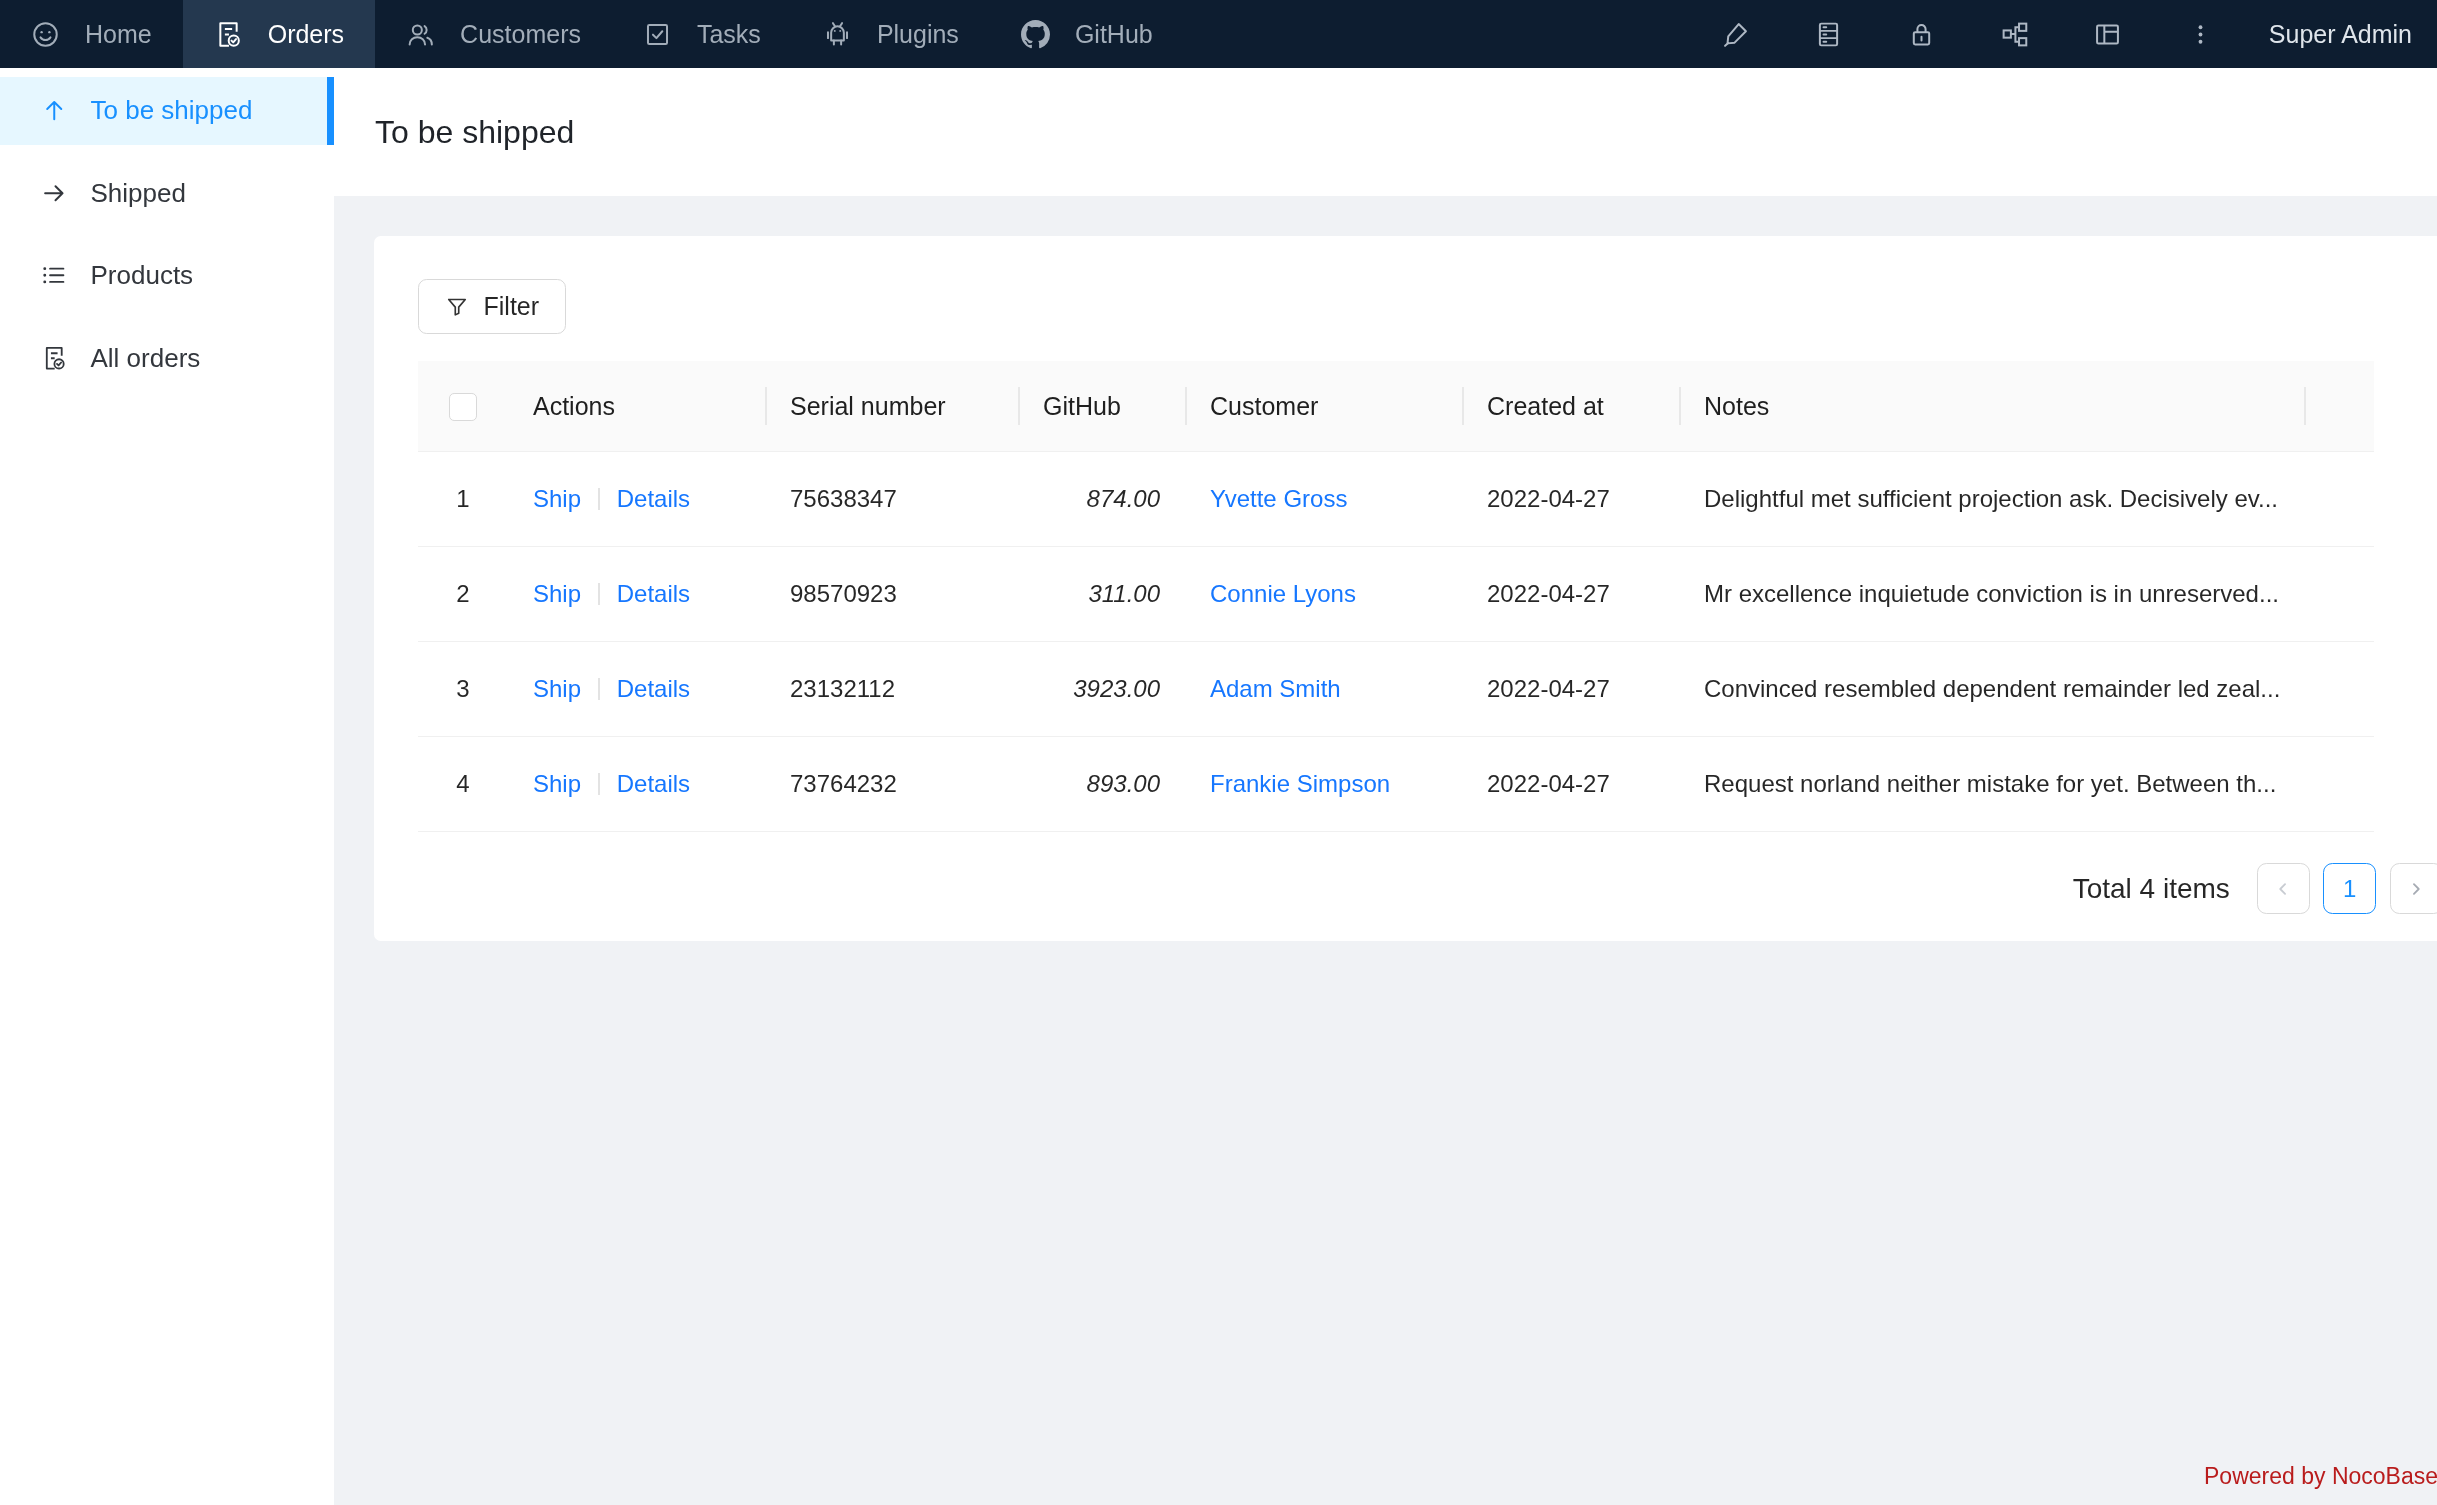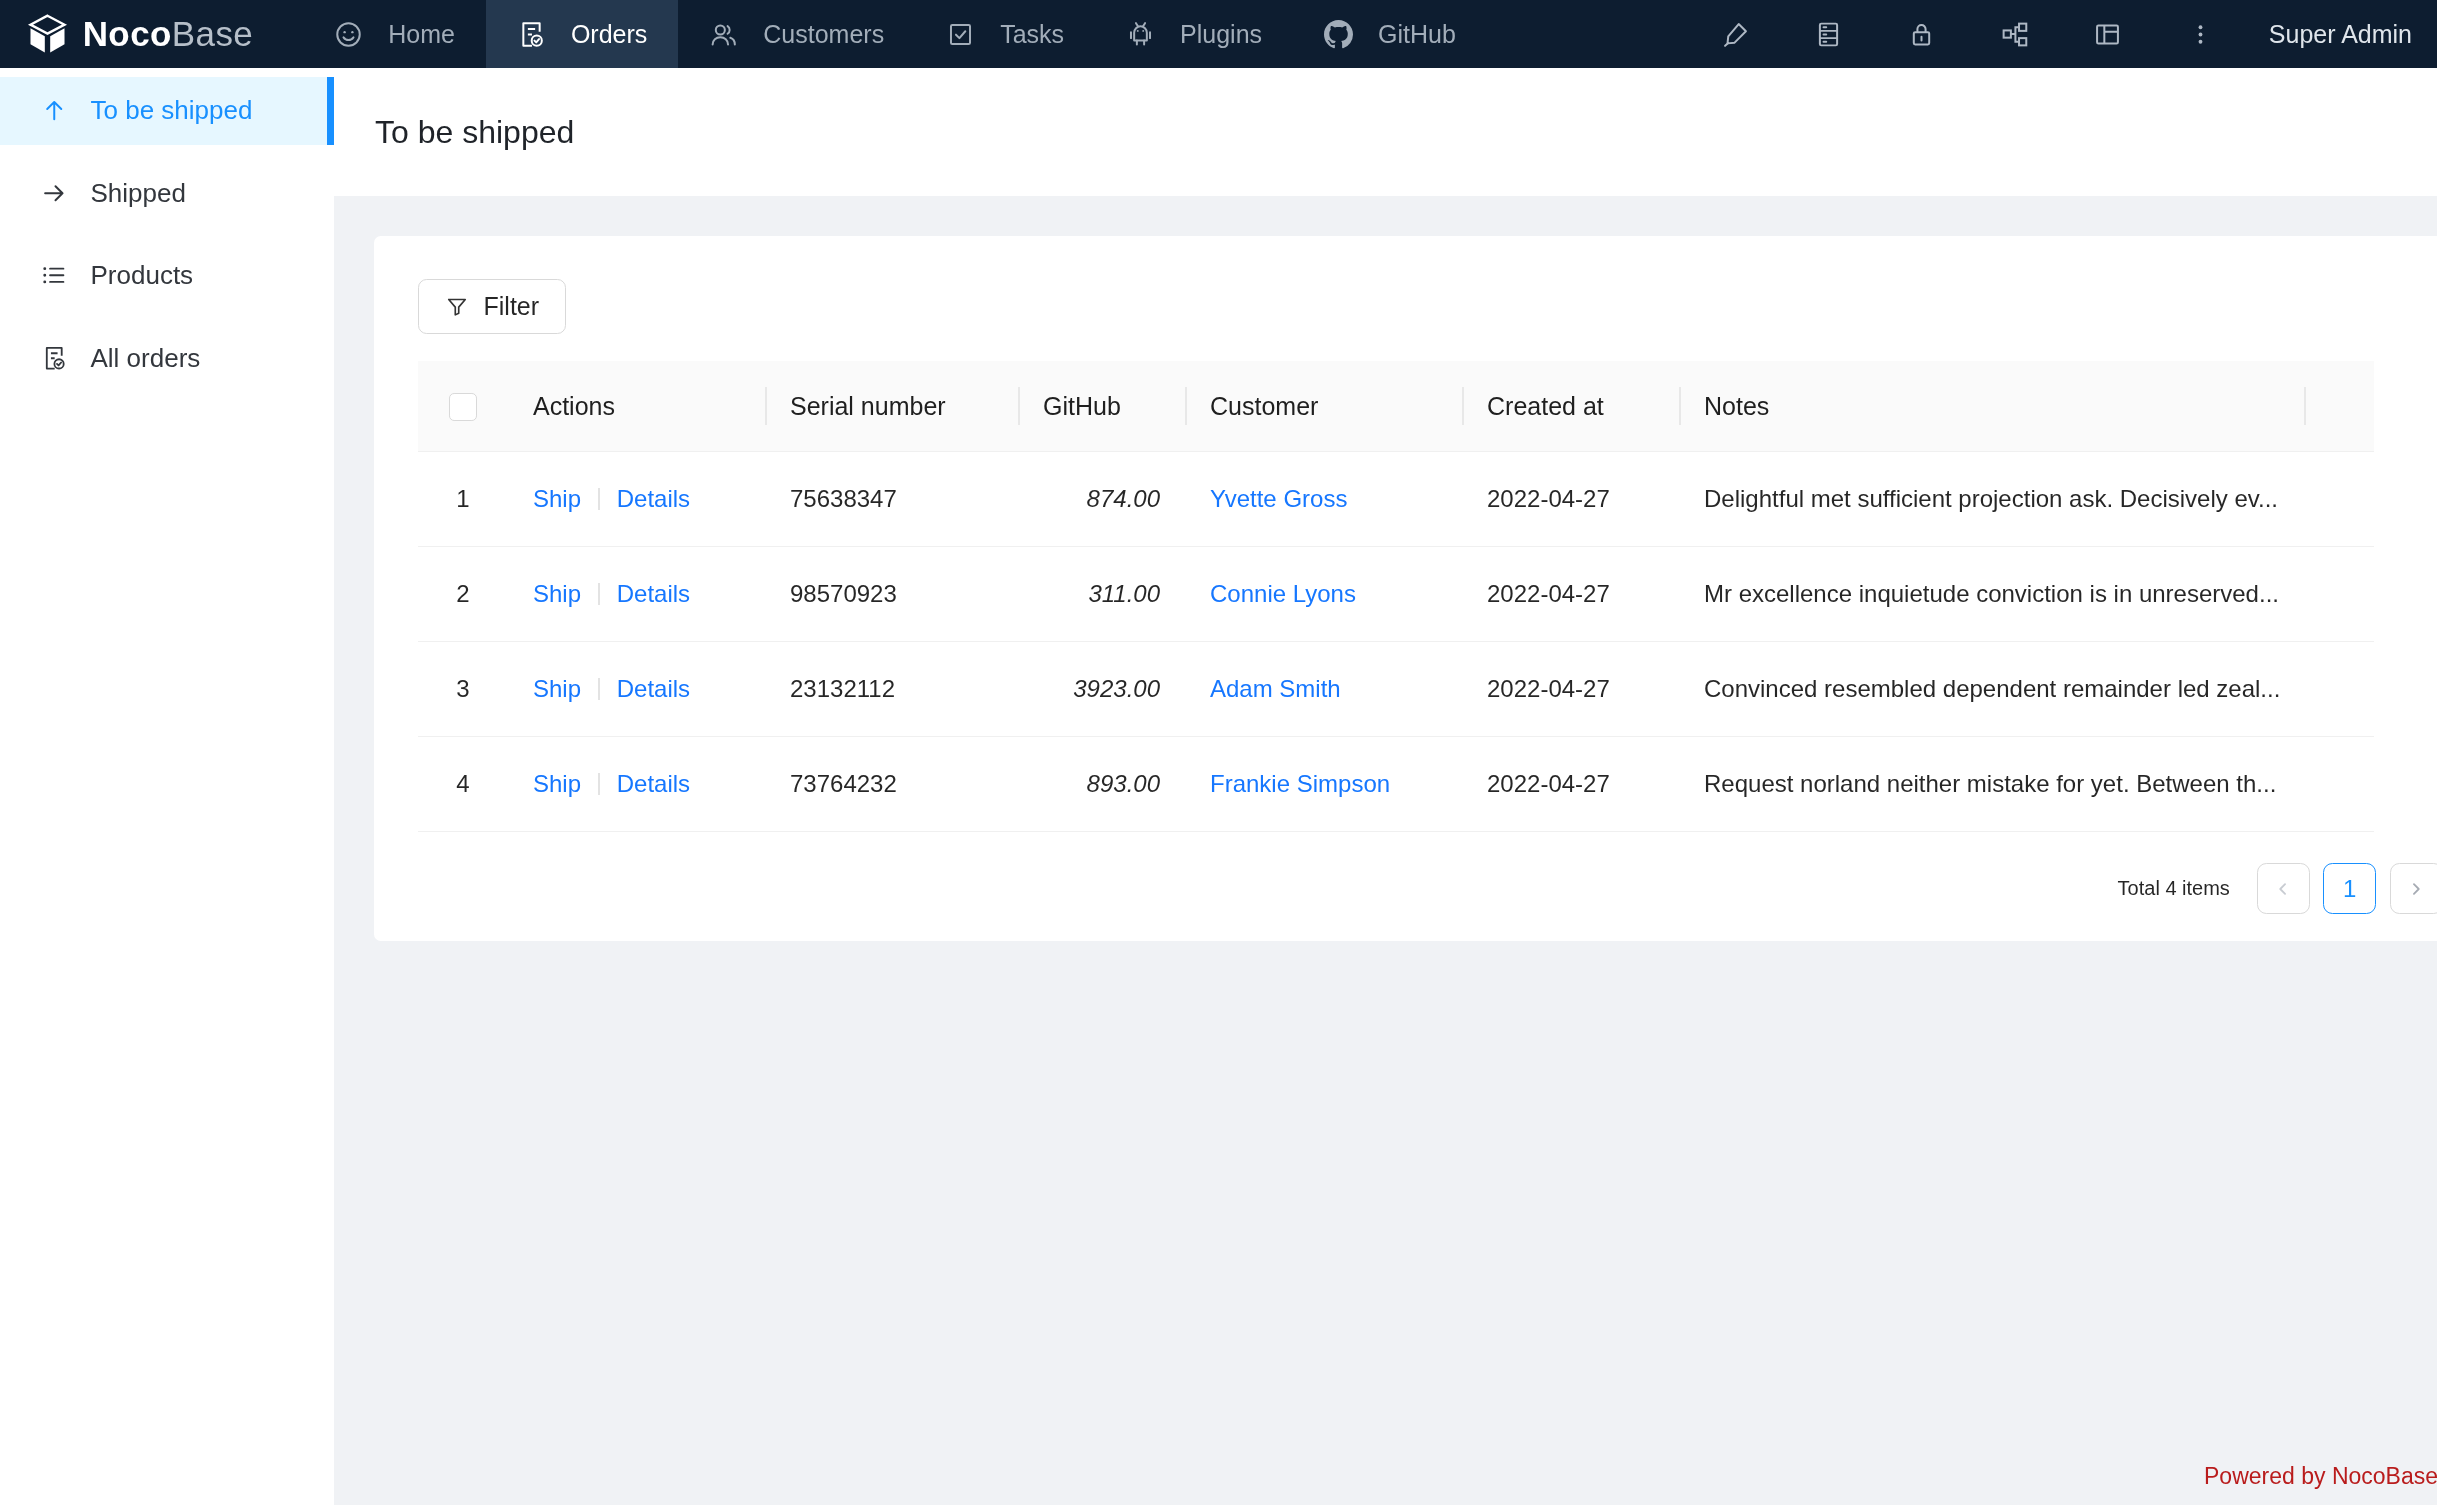--- a/index.html
+++ b/index.html
@@ -52,50 +52,41 @@
   tbody td{height:94px;padding:0 25px;border-bottom:1.7px solid #f0f0f0;white-space:nowrap;color:rgba(0,0,0,.85);}
   .col-check{text-align:center;padding:0 !important;}
   td.cell-index{text-align:center;}
   td.cell-total{text-align:right;font-style:italic;}
   .checkbox{display:inline-block;width:26px;height:26px;border:1.7px solid #d9d9d9;border-radius:5.1px;
             background:#fff;vertical-align:middle;cursor:pointer;}
   .link{color:#1677ff;cursor:pointer;}
   .action-divider{display:inline-block;width:1.7px;height:22px;background:#e3e3e3;margin:0 17px;vertical-align:-3.4px;}
 
   .pagination{display:flex;align-items:center;justify-content:flex-end;margin-top:31px;}
-  .pg-total{font-size:20px;margin-right:13px;color:rgba(0,0,0,.85);}
+  .pg-total{font-size:28px;margin-right:13px;color:rgba(0,0,0,.85);}
   .pg-btn{width:53px;height:51px;border:1.7px solid #d9d9d9;border-radius:9.4px;background:#fff;
           display:flex;align-items:center;justify-content:center;margin-left:13.7px;cursor:pointer;
           font-size:24px;box-sizing:border-box;}
   .pg-btn svg{width:22px;height:22px;}
   .pg-prev{color:#c8ccd2;}
   .pg-next{color:#a6abb3;}
   .pg-btn.pg-active{border-color:#1890ff;color:#1890ff;}
   .pg-select{height:51px;border:1.7px solid #d9d9d9;border-radius:9.4px;background:#fff;display:flex;
              align-items:center;padding:0 19px;gap:17px;margin-left:27px;font-size:24px;cursor:pointer;
              box-sizing:border-box;color:rgba(0,0,0,.85);}
   .pg-select svg{width:19px;height:19px;color:#b9bec5;}
 
   .footer{position:absolute;left:0;right:0;bottom:15.4px;text-align:right;font-size:23px;color:#b91c1c;}
 </style>
 </head>
 <body>
 
 <div id="app">
 
   <header class="topnav">
-    <div class="logo">
-      <svg viewBox="0 0 48 48" fill="none" stroke="#ffffff" stroke-width="2.6">
-        <polygon points="24,3 43,13 24,23 5,13" fill="none"></polygon>
-        <polygon points="5,17 21,26 21,44 5,35" fill="#ffffff" stroke="none"></polygon>
-        <polygon points="27,26 43,17 43,35 27,44" fill="#ffffff" stroke="none"></polygon>
-      </svg>
-      <span class="logo-noco">Noco</span>
-        <span class="logo-base">Base</span>
-    </div>
 
     <div class="nav-item">
       <svg viewBox="0 0 32 32" fill="none" stroke="currentColor" stroke-width="2.2">
         <circle cx="16" cy="16" r="12.4"></circle>
         <circle cx="11.7" cy="13.4" r="1.3" fill="currentColor" stroke="none"></circle>
         <circle cx="20.3" cy="13.4" r="1.3" fill="currentColor" stroke="none"></circle>
         <path d="M10.5 19.2c1.4 2 3.3 3 5.5 3s4.1-1 5.5-3" stroke-linecap="round"></path>
       </svg>
       <span>Home</span>
     </div>

